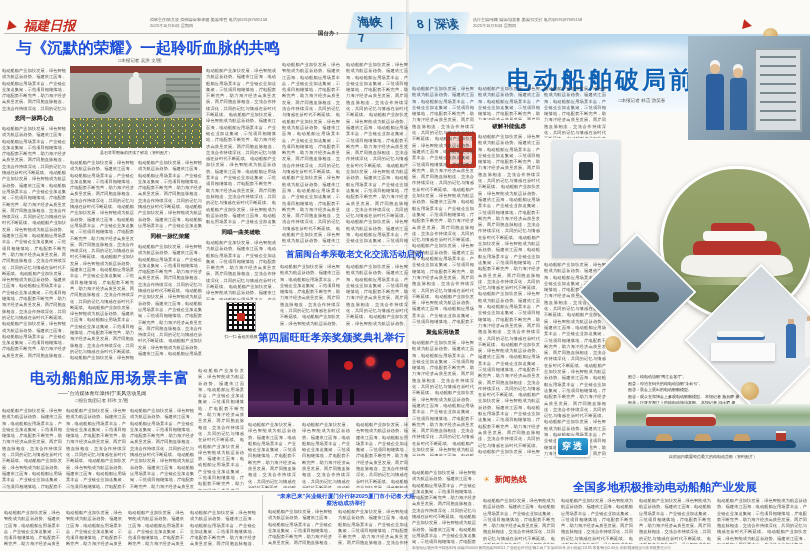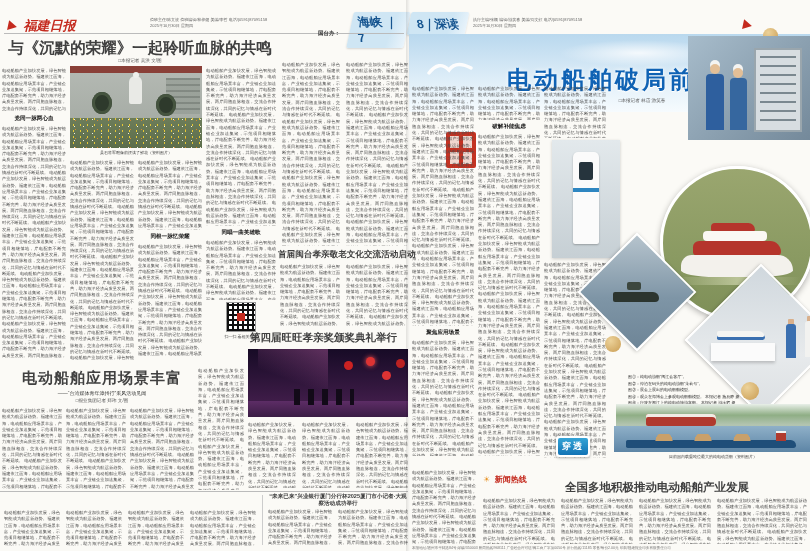--- a/index.html
+++ b/index.html
@@ -18,21 +18,21 @@
   .badge{background:linear-gradient(100deg,#cfe6f4 70%,#eaf4fb);border-radius:2px;
          transform:skewX(-12deg);padding:2px 8px;box-shadow:0 1px 2px rgba(0,0,0,.15);}
   .badge span{display:inline-block;transform:skewX(12deg);color:#15548f;font-weight:bold;font-size:12px;}
   .hrule{height:1px;background:#bbb;}
   
   .gk{font-size:4.2px;line-height:1.5;color:#4a4a4a;text-align:justify;
       word-break:break-all;overflow:hidden;}
   .sub{font-size:5.6px;font-weight:bold;text-align:center;color:#111;margin:3px 0;}
   .cap{font-size:4px;color:#444;text-align:center;overflow:hidden;white-space:nowrap;}
   
-  .h-main{font-weight:900;color:#404040;letter-spacing:0;}
+  .h-main{font-weight:900;color:#1d4ed8;letter-spacing:0;margin-left:8px;}
   .byline{font-size:4.6px;color:#555;text-align:center;white-space:nowrap;}
   
   .sky{background:linear-gradient(180deg,#b9d8ee,#e9f4fb 75%,#f6fbfe);}
   .btitle{font-size:24px;font-weight:900;color:#0f62b4;letter-spacing:3px;
           text-shadow:0 1px 0 #fff,0 0 4px rgba(255,255,255,.9);white-space:nowrap;}
   .photo{overflow:hidden;}
   .gold{border-radius:50%;background:radial-gradient(circle at 35% 30%,#ecd29a,#c99c52);}
   .dia{transform:rotate(45deg);overflow:hidden;border:2px solid #fff;box-shadow:0 1px 4px rgba(0,0,0,.25);}
   .dia>div{transform:rotate(-45deg);position:absolute;left:-25%;top:-25%;width:150%;height:150%;}
   .ct-box{background:#fff;border-radius:3px;box-shadow:0 1px 3px rgba(0,0,0,.3);padding:2px;}

